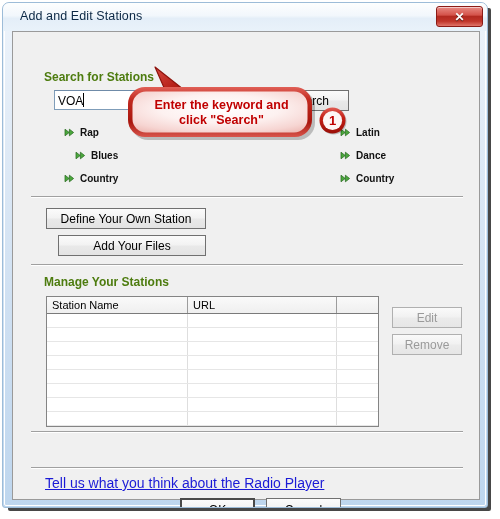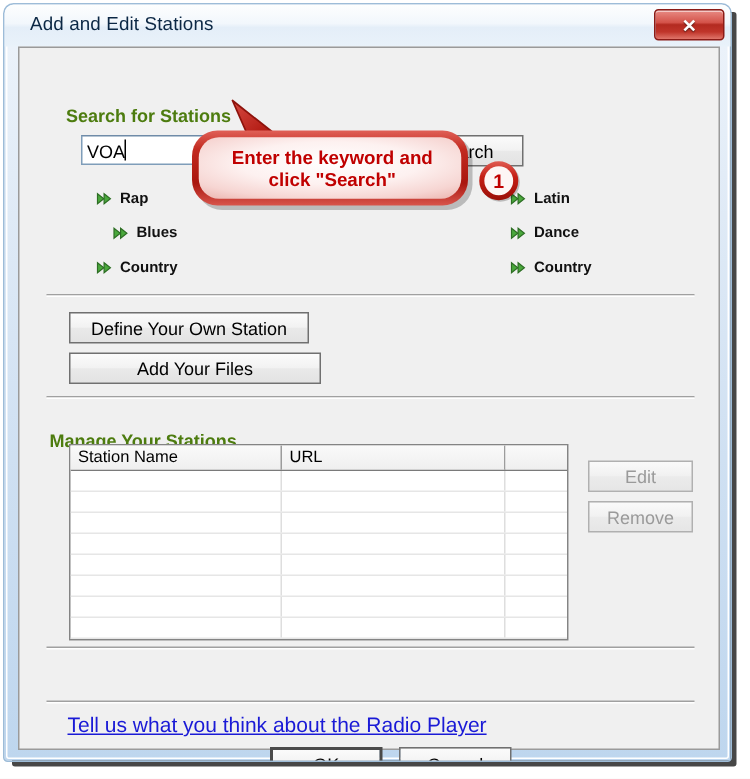--- a/index.html
+++ b/index.html
@@ -333,25 +333,25 @@
       <svg class="arrow-icon" width="11" height="11" viewBox="0 0 11 11">
         <path d="M1 2.2 L5.2 5.5 L1 8.8 Z" fill="#4aa83c" stroke="#2d6e24" stroke-width="0.8"></path>
         <path d="M5.4 2.2 L9.6 5.5 L5.4 8.8 Z" fill="#4aa83c" stroke="#2d6e24" stroke-width="0.8"></path>
       </svg>
       <span class="genre-label">Country</span>
     </div>
 
     <div class="etched-line" style="left:18px; top:164px; width:432px;"></div>
 
     <button class="win-button" style="left:33px; top:176px; width:160px; height:21px;">Define Your Own Station</button>
-    <button class="win-button" style="left:33px; top:203px; width:168px; height:21px;">Add Your Files</button>
+    <button class="win-button" style="left:45px; top:203px; width:148px; height:21px;">Add Your Files</button>
 
     <div class="etched-line" style="left:18px; top:232px; width:432px;"></div>
 
-    <div class="section-title" style="left:20px; top:243px;margin-top:12px;">Manage Your Stations</div>
+    <div class="section-title" style="left:31px; top:243px;">Manage Your Stations</div>
 
     <div id="station-table">
       <div id="table-head">
         <div class="th" style="width:141px;">Station Name</div>
         <div class="th" style="width:149px;">URL</div>
         <div class="th" style="width:41px;"></div>
       </div>
       <div id="table-body">
           <div class="table-row">
             <div class="td" style="width: 141px;"></div>

